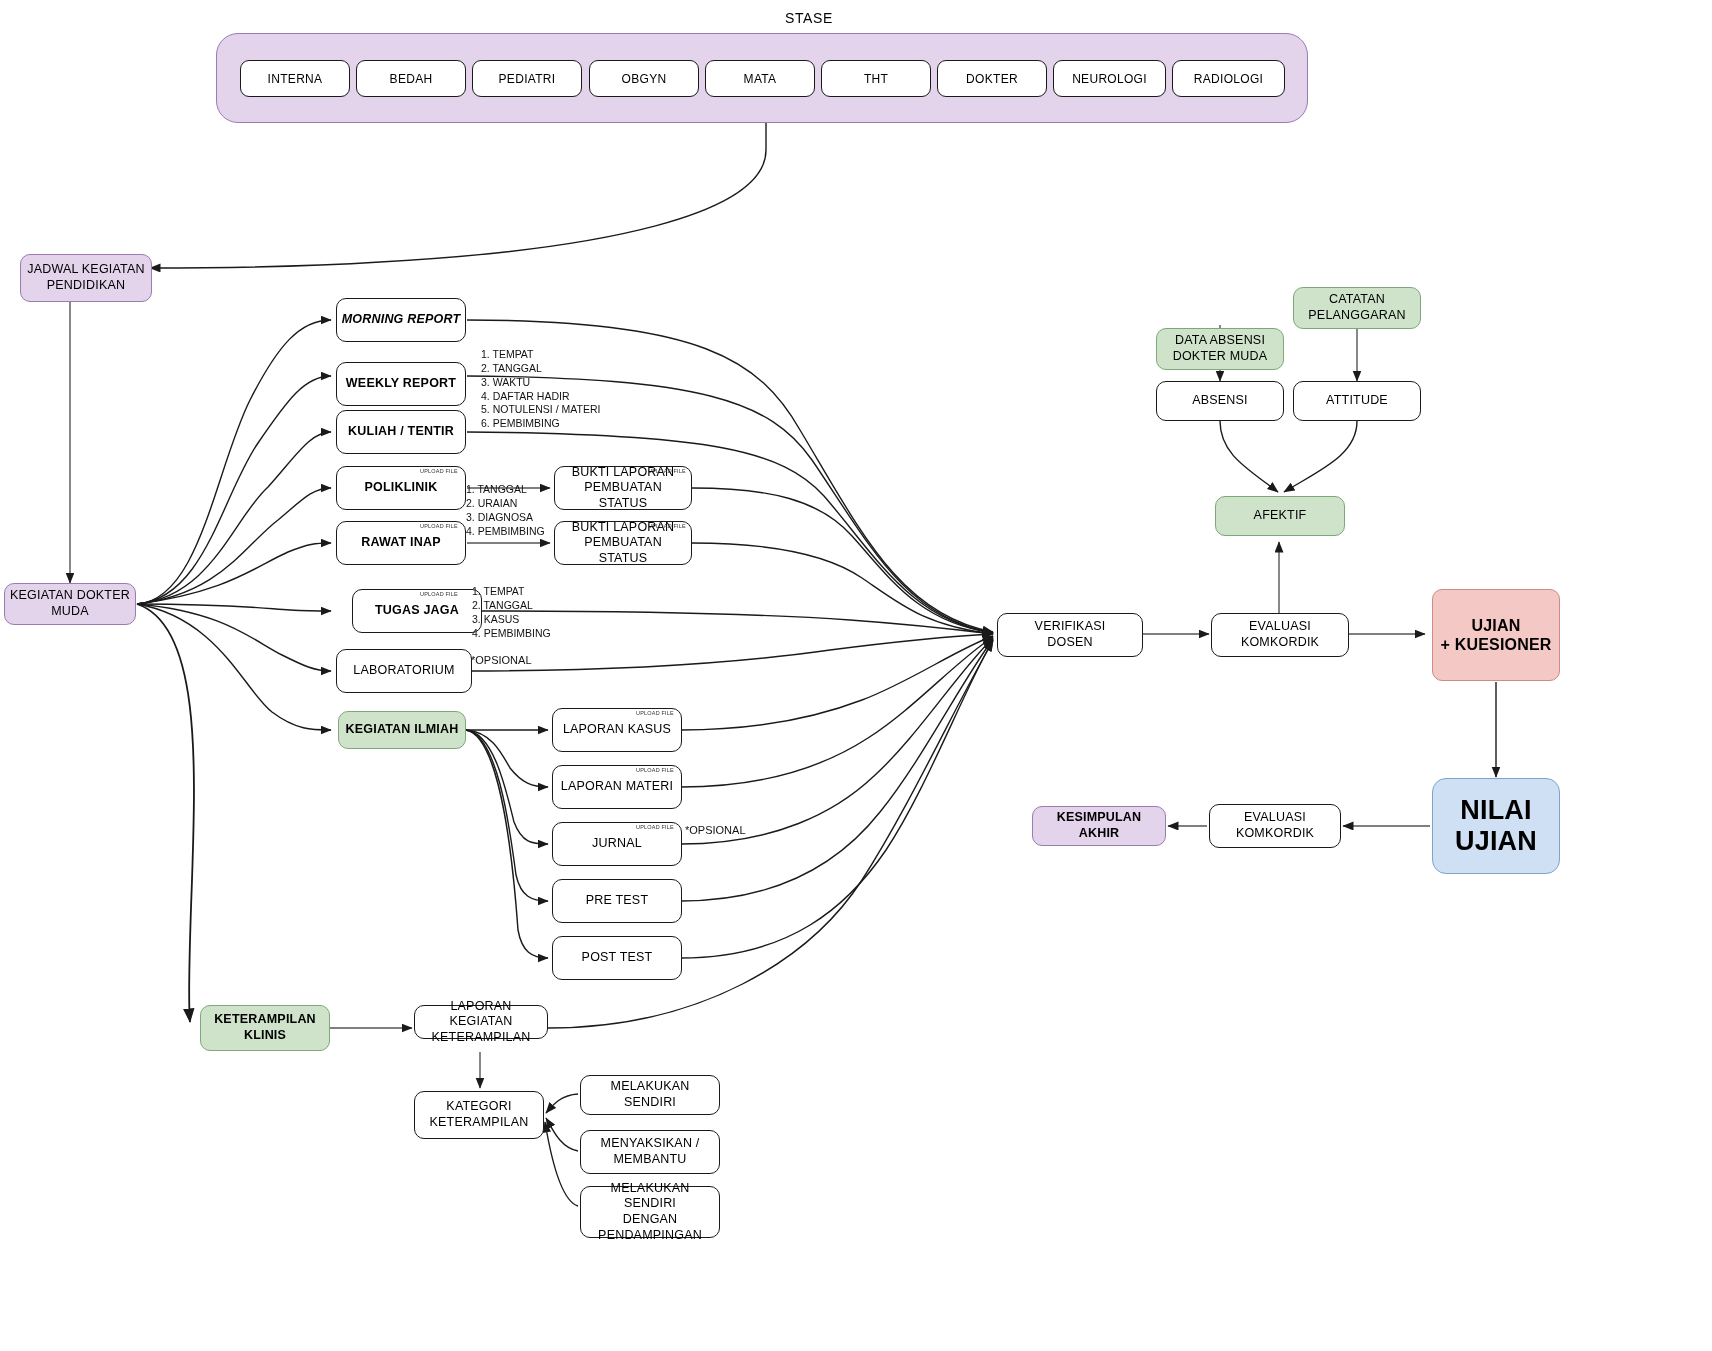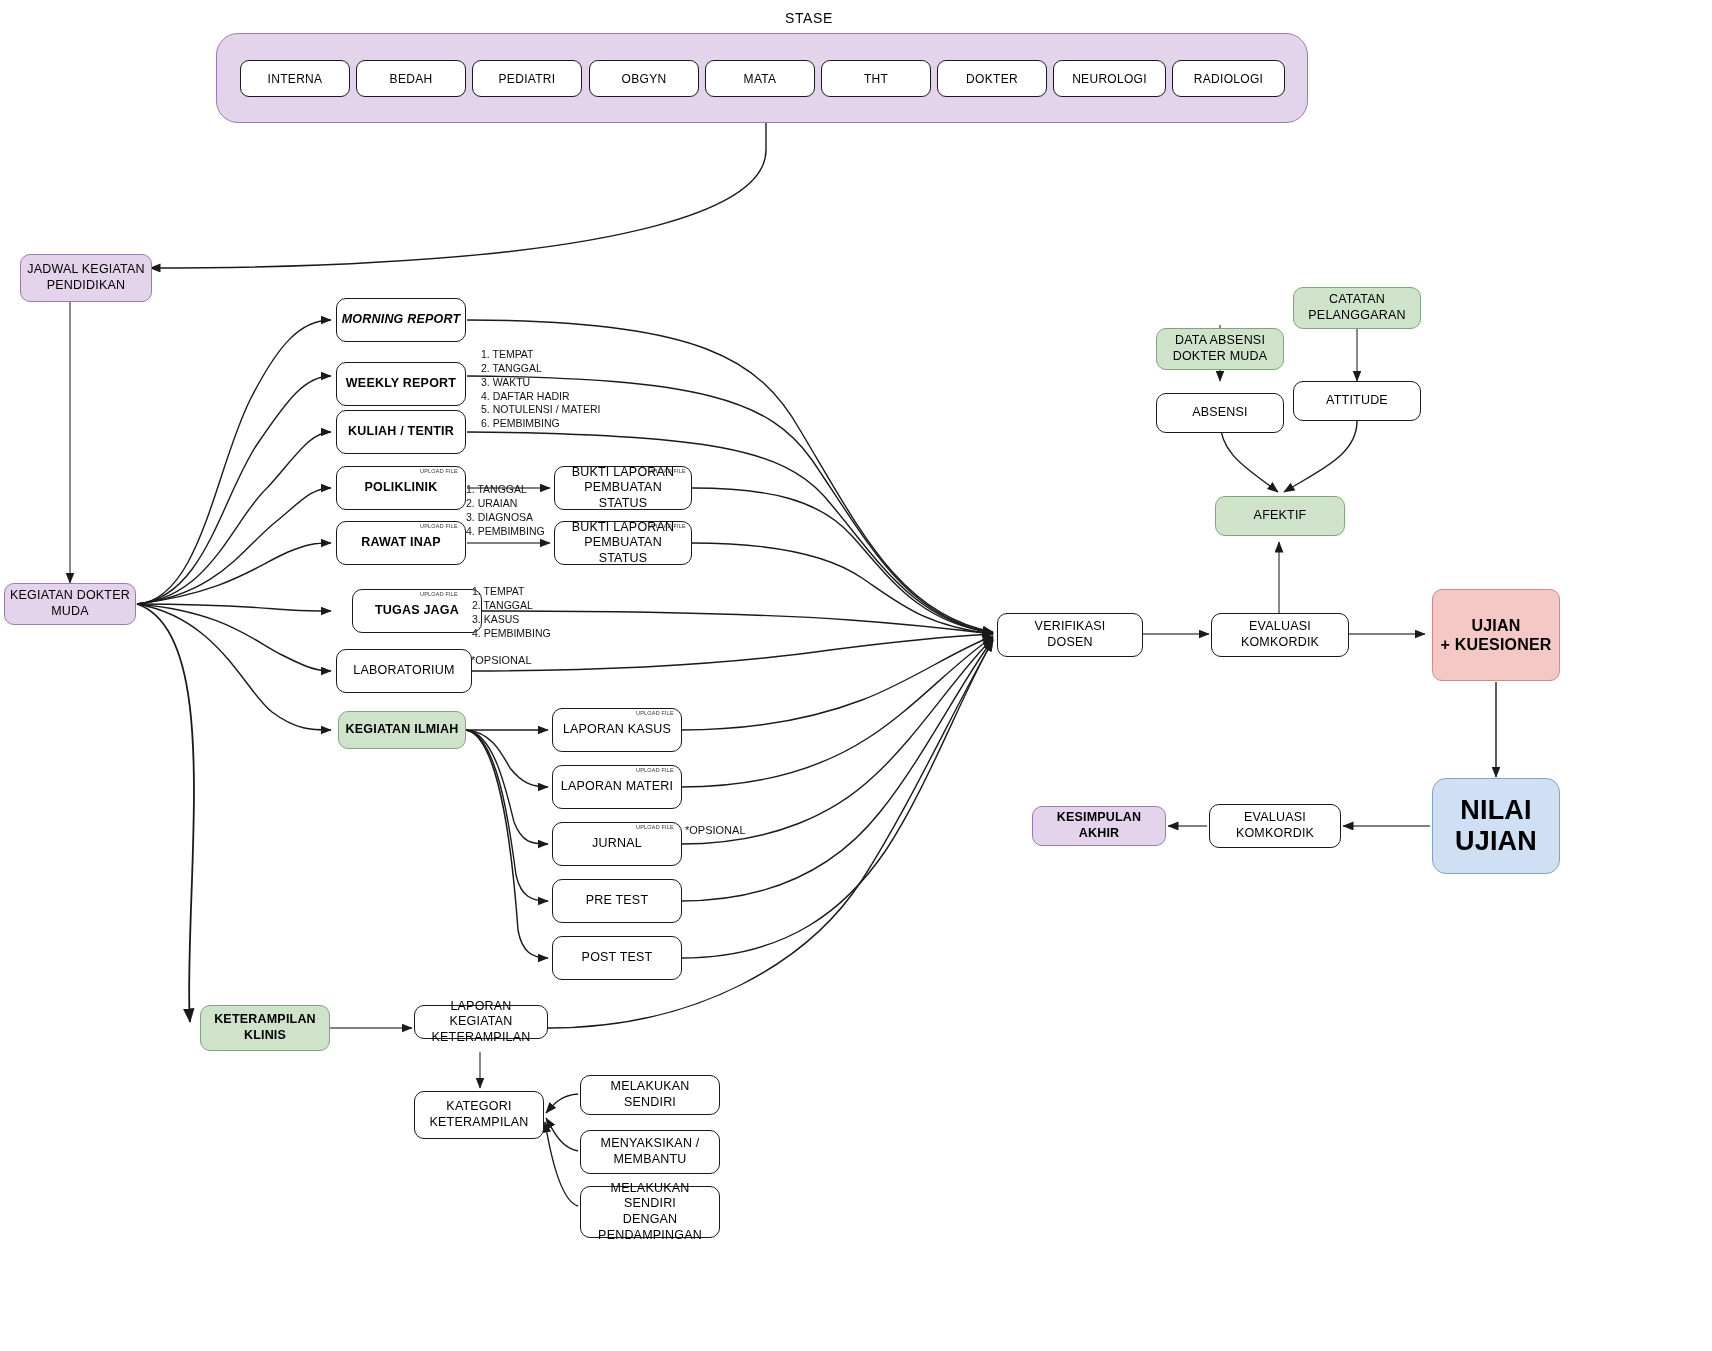--- a/index.html
+++ b/index.html
@@ -249,21 +249,21 @@
 
   <div class="node greenplain" style="left:1156px;top:287px;width:128px;height:42px;margin-top:41px;">
       <span style="white-space: pre-line;">DATA ABSENSI
 DOKTER MUDA</span>
     </div>
   <div class="node greenplain" style="left:1293px;top:287px;width:128px;height:42px;">
       <span style="white-space: pre-line;">CATATAN
 PELANGGARAN</span>
     </div>
 
-  <div class="node" style="left:1156px;top:381px;width:128px;height:40px;margin-top:12px;">
+  <div class="node" style="left:1156px;top:381px;width:128px;height:40px;">
       <span>ABSENSI</span>
     </div>
   <div class="node" style="left:1293px;top:381px;width:128px;height:40px;">
       <span>ATTITUDE</span>
     </div>
 
   <div class="node greenplain" style="left:1215px;top:496px;width:130px;height:40px;">
       <span>AFEKTIF</span>
     </div>
 

